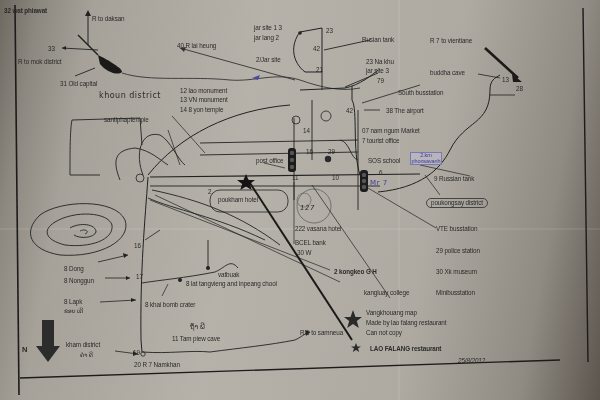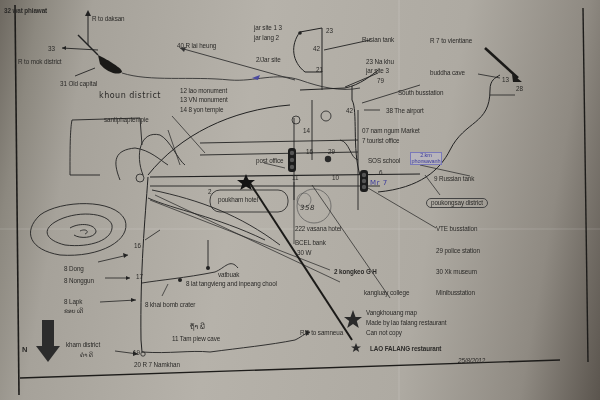--- a/index.html
+++ b/index.html
@@ -187,21 +187,21 @@
   <span class="lbl" style="left:368px;top:158px;">SOS  school</span>
   <span class="lbl" style="left:379px;top:170px;">6</span>
   <span class="lbl" style="left:208px;top:189px;">2</span>
   <span class="lbl" style="left:292px;top:175px;">11</span>
   <span class="lbl" style="left:332px;top:175px;">10</span>
   <span class="lbl blue" style="left:410px;top:152px;font-size:5.5px;width:30px;white-space:normal;text-align:center;border:1px solid #7a79b8;background:rgba(200,200,235,0.35);">2.km phonsavanh</span>
   <span class="lbl blue hand" style="left:370px;top:180px;font-size:7px;">Mr 7</span>
   <span class="lbl" style="left:434px;top:176px;">9 Russian tank</span>
   <span class="lbl boxed" style="left:426px;top:198px;">poukongsay district</span>
   <span class="lbl" style="left:218px;top:197px;">poukham hotel</span>
-  <span class="lbl hand" style="left:300px;top:205px;font-size:7px;font-style:italic;">358</span>
+  <span class="lbl hand" style="left:300px;top:205px;font-size:7px;font-style:italic;">127</span>
 
   <span class="lbl" style="left:295px;top:226px;">222 vasana hotel</span>
   <span class="lbl" style="left:295px;top:240px;">BCEL bank</span>
   <span class="lbl" style="left:297px;top:250px;">30 W</span>
   <span class="lbl" style="left:436px;top:226px;">VTE busstation</span>
   <span class="lbl" style="left:436px;top:248px;">29 police station</span>
   <span class="lbl" style="left:436px;top:269px;">30 Xk museum</span>
   <span class="lbl" style="left:436px;top:290px;">Minibusstation</span>
   <span class="lbl b" style="left:334px;top:269px;">2 kongkeo G H</span>
   <span class="lbl" style="left:364px;top:290px;">kangluay college</span>

